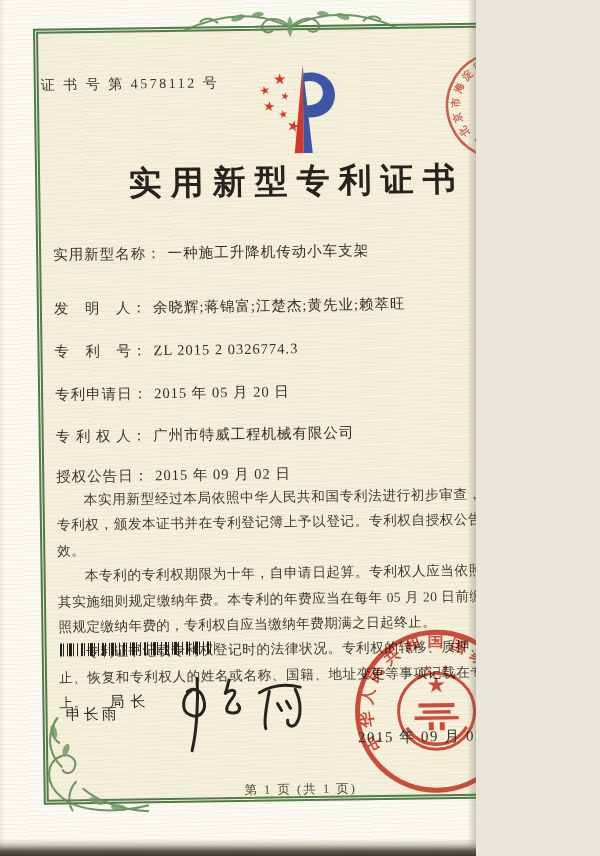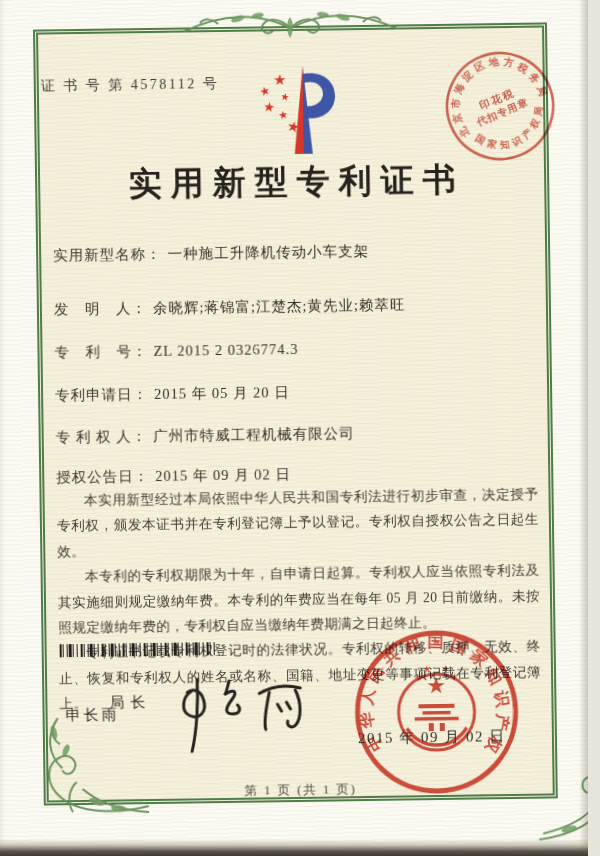--- a/index.html
+++ b/index.html
@@ -2,21 +2,21 @@
 <html><head>
 <meta charset="utf-8">
 <style>
   html,body{margin:0;padding:0;}
   body{
     width:600px;height:856px;overflow:hidden;
     font-family:"Liberation Serif","DejaVu Serif",serif;
     background:#e8e5da;
   }
   .photo{
-    position:relative;width:588px;height:856px;overflow:hidden;
+    position:relative;width:476px;height:856px;overflow:hidden;
     background:#fbfaf3;
     background-image:
       repeating-linear-gradient(178deg, rgba(200,190,152,.10) 0 1px, rgba(0,0,0,0) 1px 4px),
       repeating-linear-gradient(182deg, rgba(200,190,152,.08) 0 1px, rgba(0,0,0,0) 1px 5px);
   }
   .tilt{position:absolute;inset:0;transform:rotate(-0.8deg);transform-origin:50% 45%;}
   .frame{
     position:absolute;left:38px;top:26px;width:514px;height:776px;
     border:5px double #4e7d49;box-sizing:border-box;
     background:#f6f1dc;

